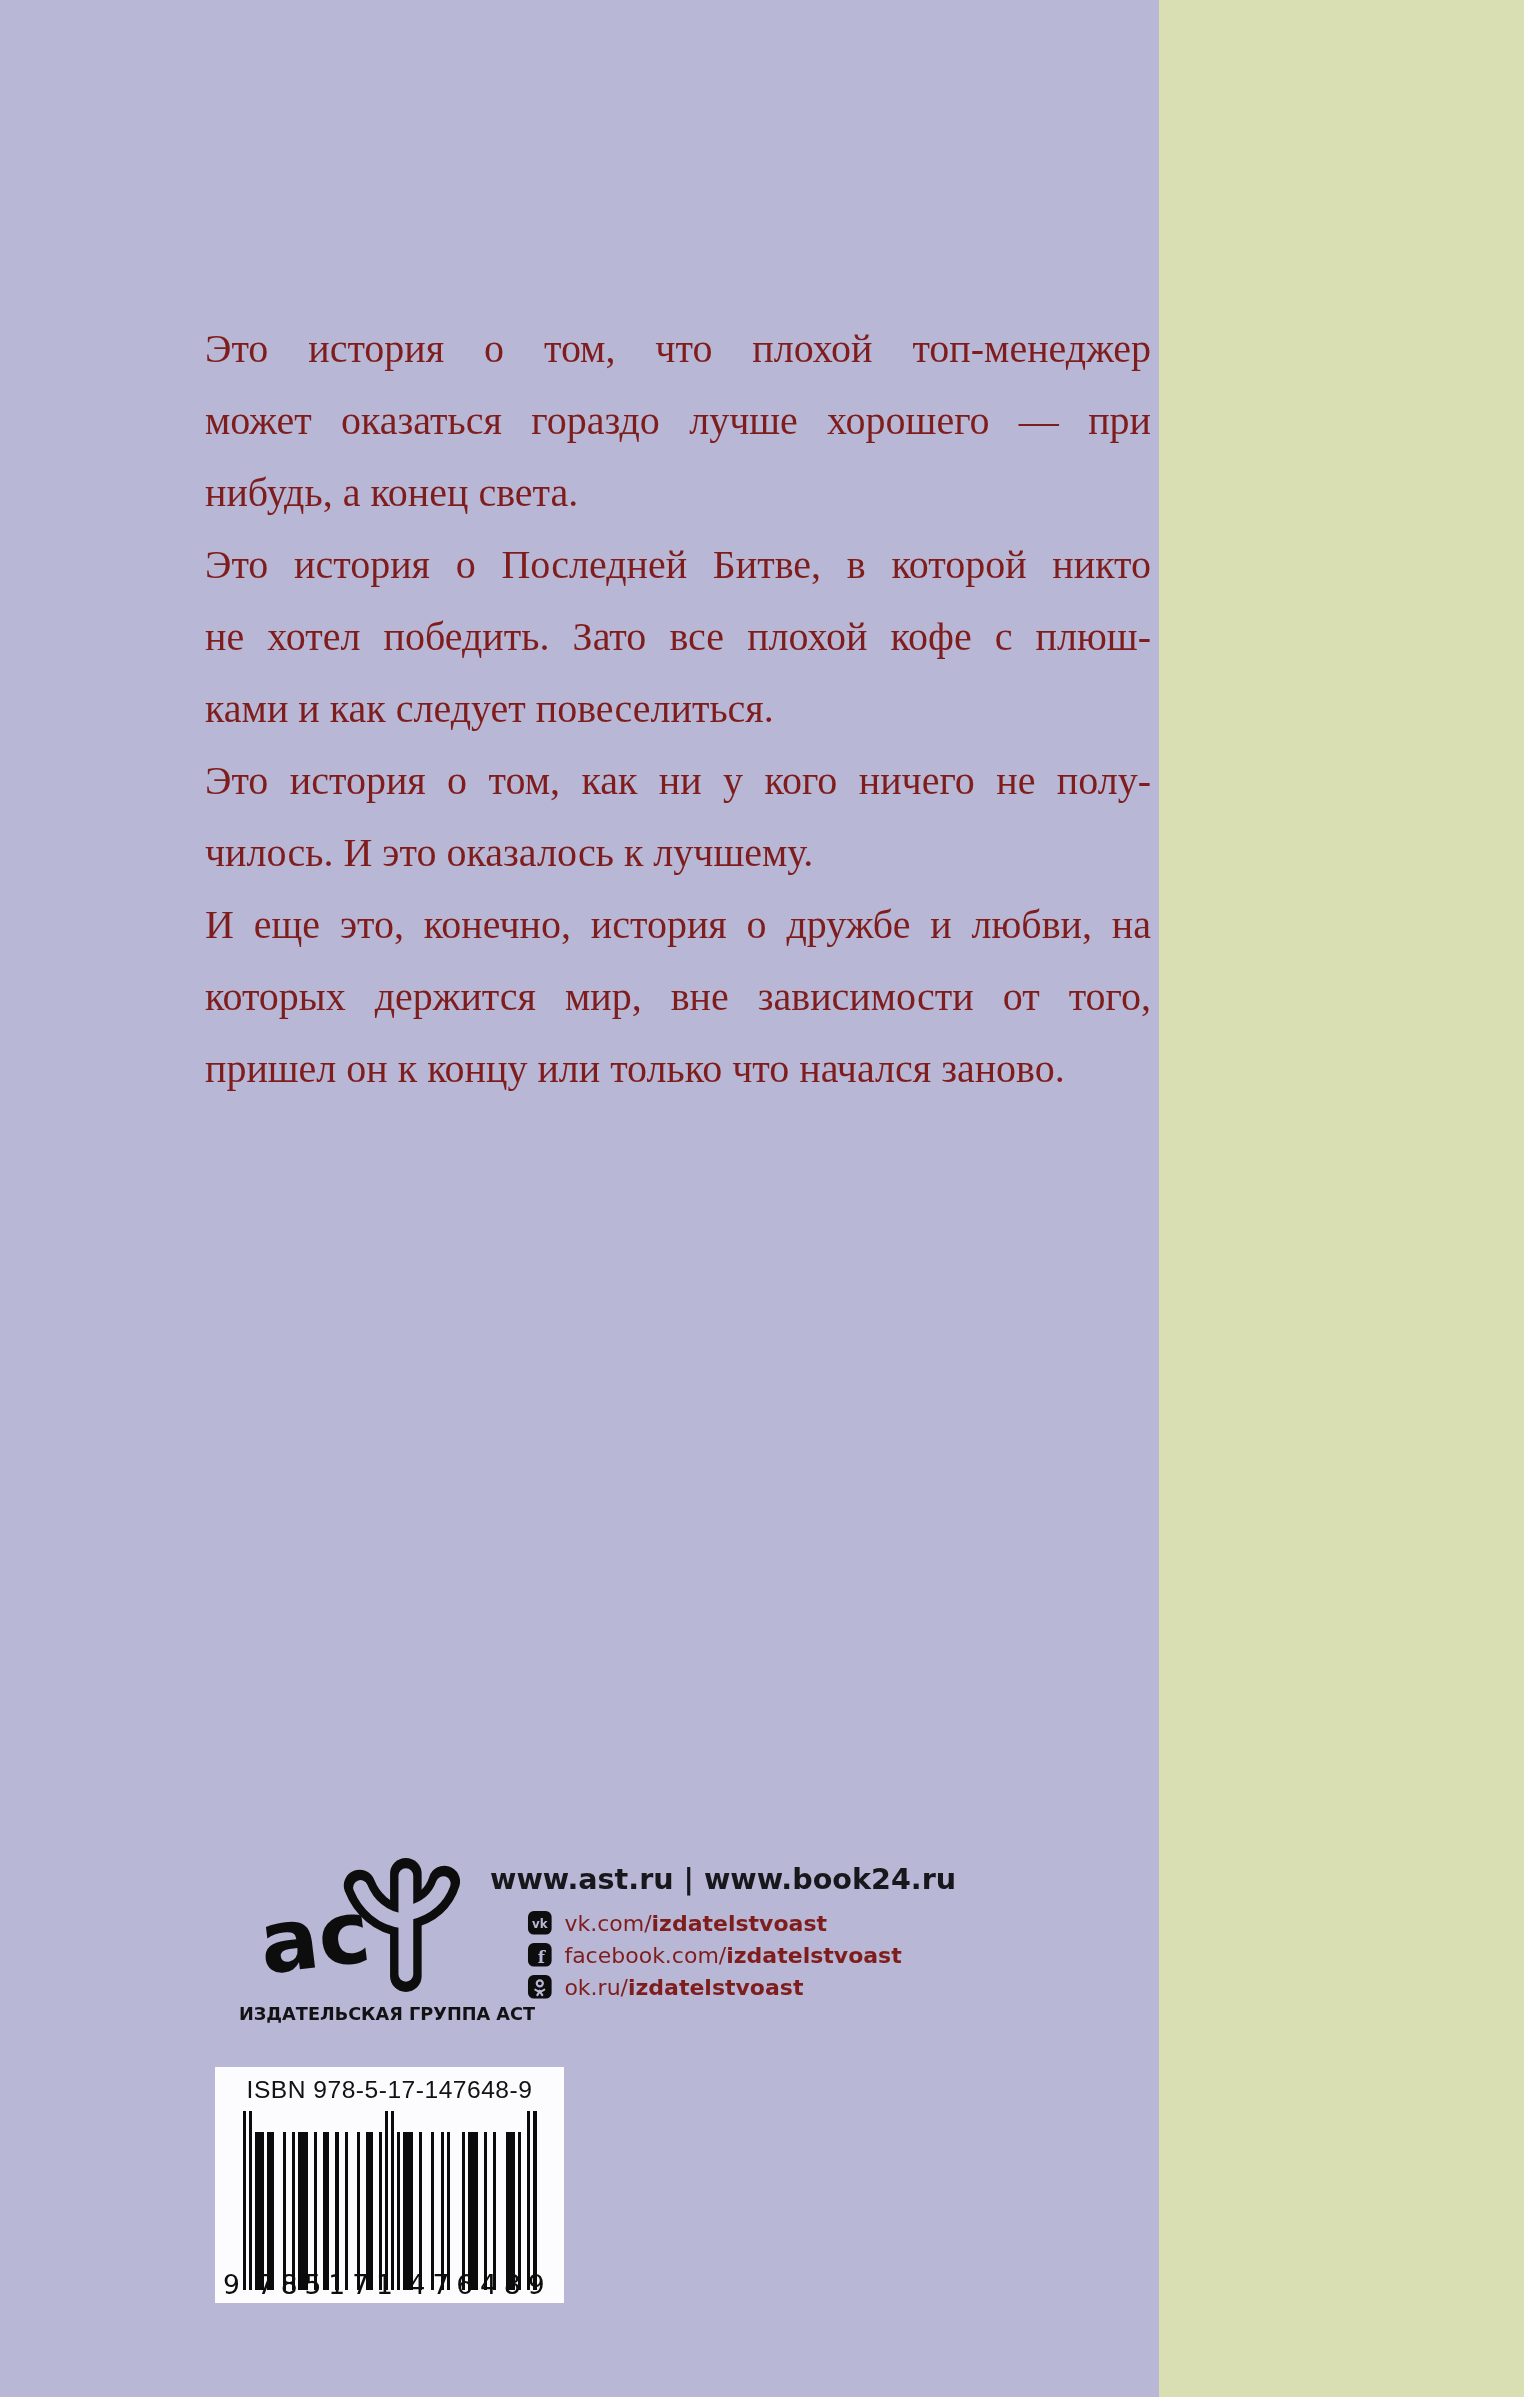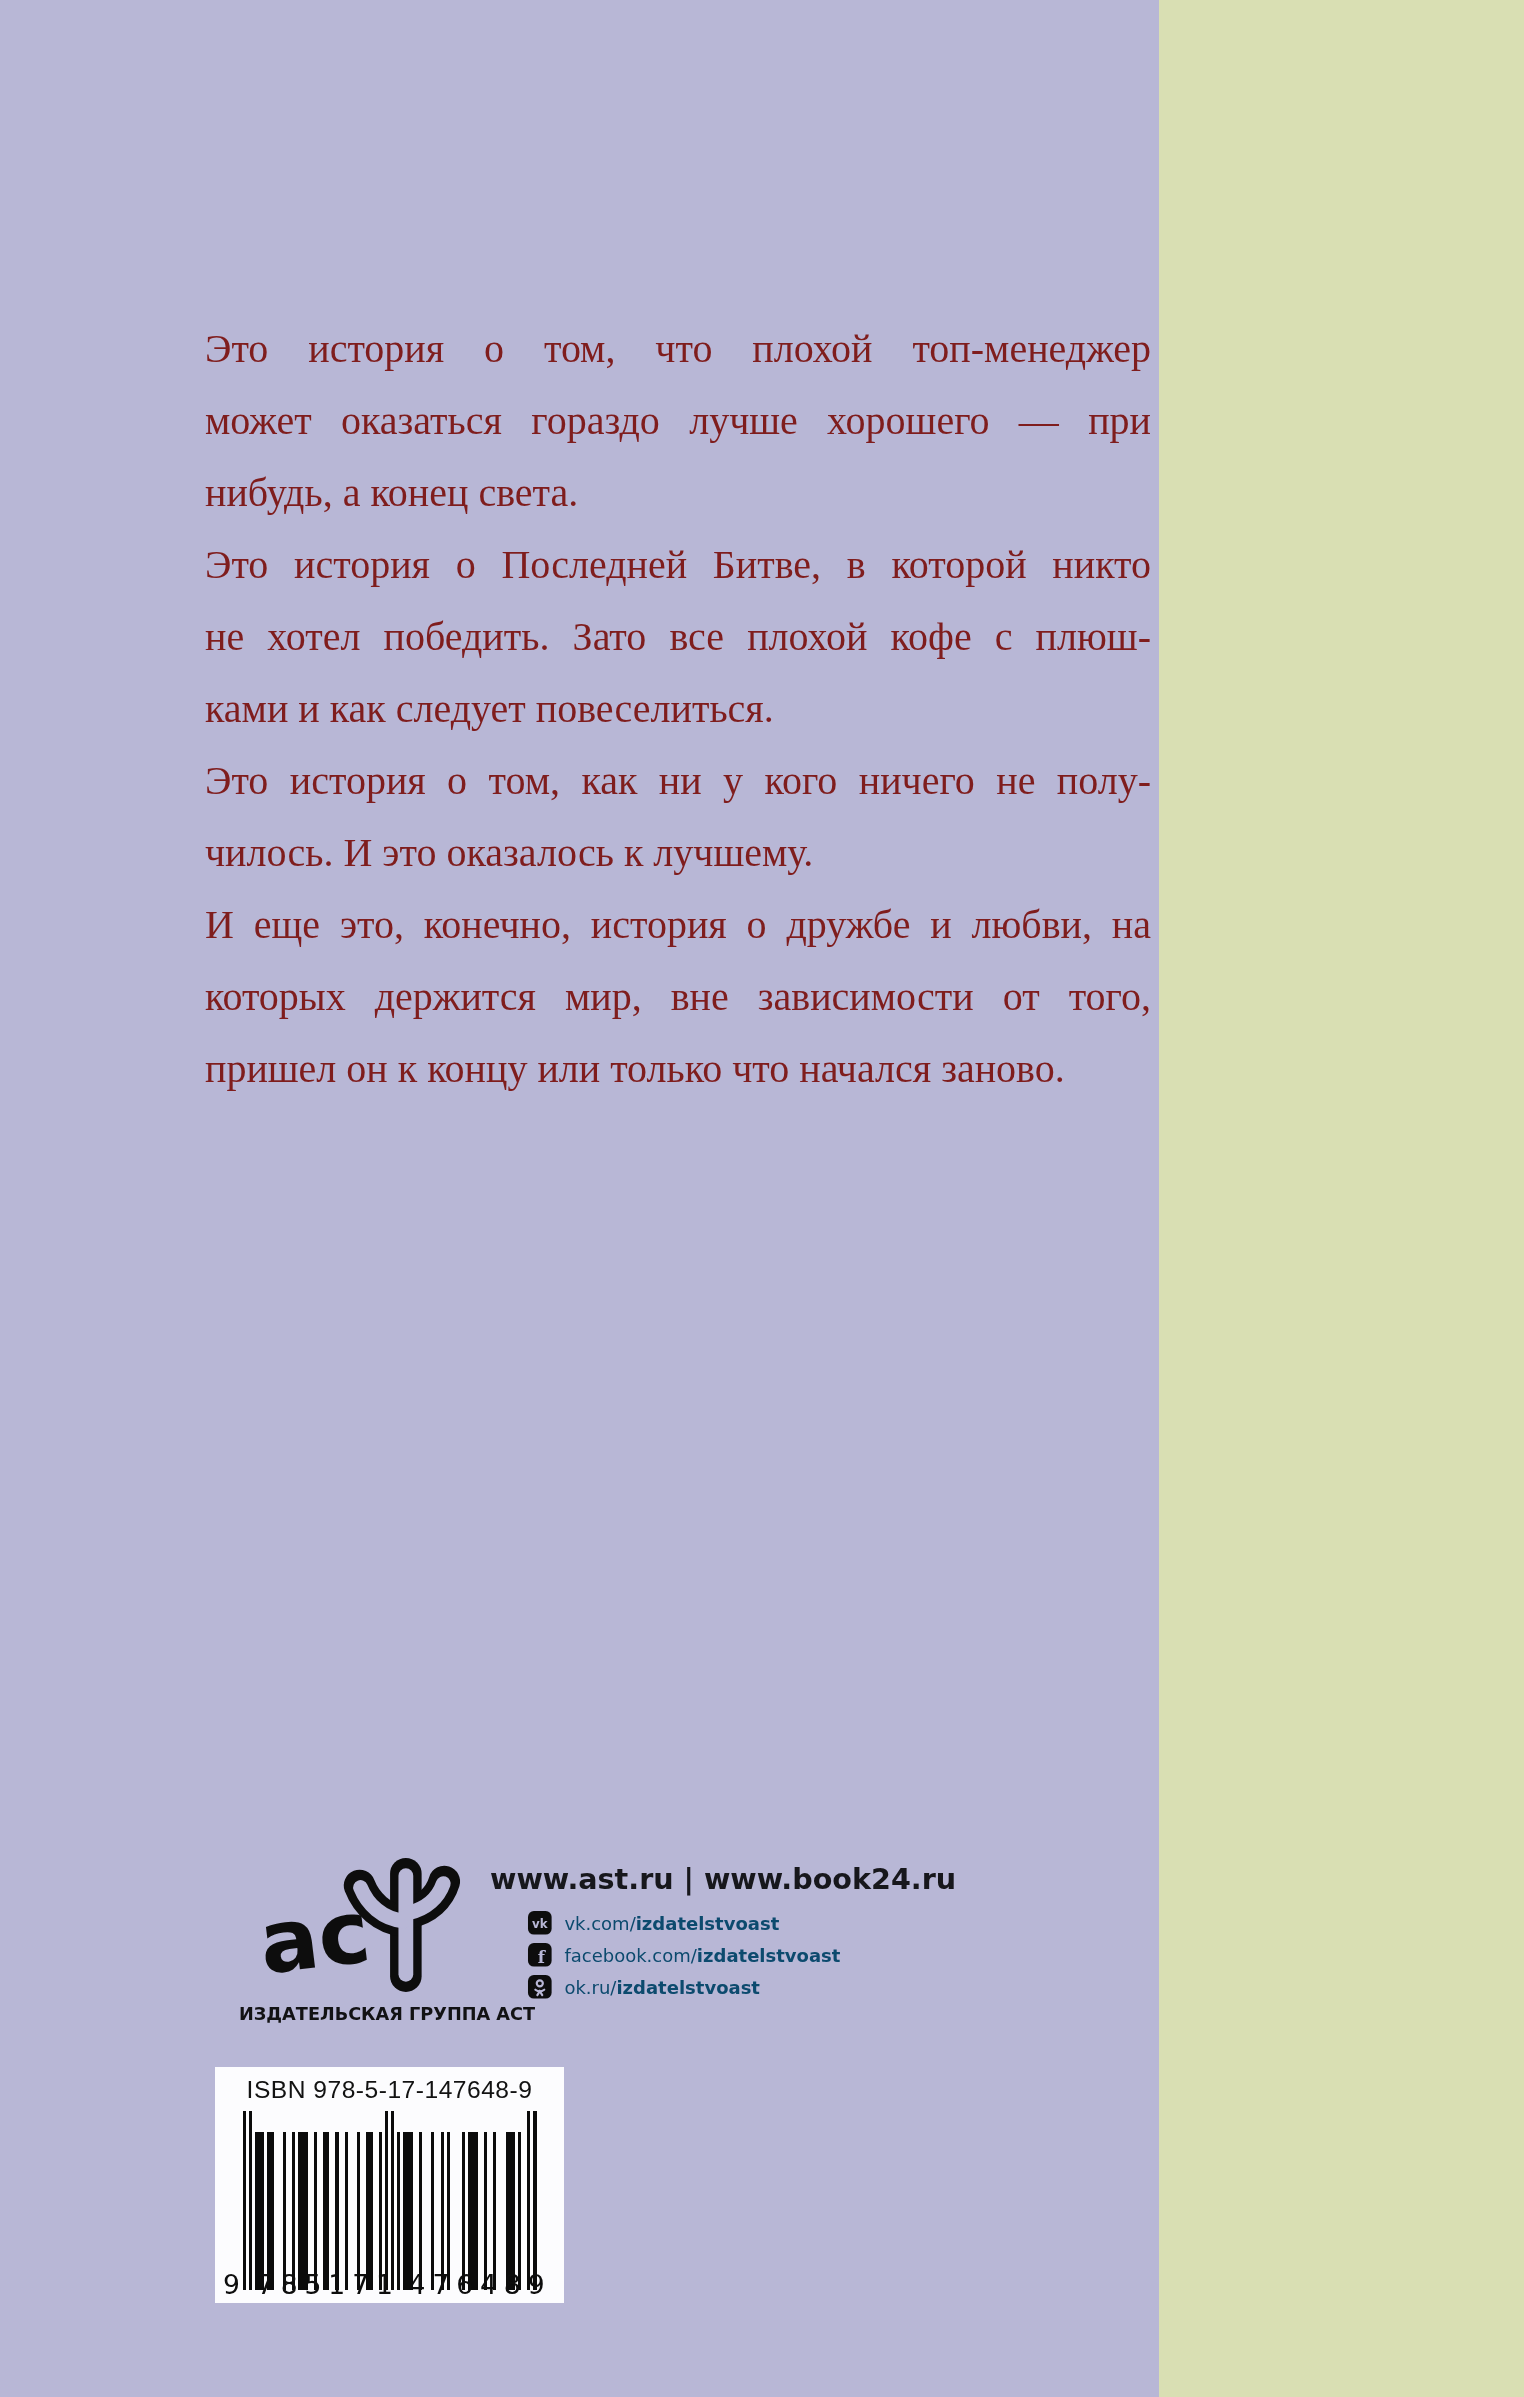--- a/index.html
+++ b/index.html
@@ -37,21 +37,21 @@
   
   .websites {
     position:absolute; left:490px; top:1862px; width:473px;
     font-family:"DejaVu Sans", sans-serif; font-weight:bold;
     font-size:28.6px; color:#17171c;
   }
   .social { position:absolute; left:527px; top:1907px; }
   .social-row { display:flex; align-items:center; height:32px; }
   .social-icon { width:25.6px; height:25.6px; margin-right:11.8px; flex:0 0 25.6px; }
   .social-text {
-    font-family:"DejaVu Sans", sans-serif; font-size:18px; color:#0c4a6e;
+    font-family:"DejaVu Sans", sans-serif; font-size:22px; color:#7f1d1d;
     white-space:nowrap;
   }
   .social-text b { font-weight:700; }
 
   .logo-svg { position:absolute; left:258px; top:1848px; }
   .logo-caption {
     position:absolute; left:239px; top:2004px; width:250px;
     text-align:center; font-family:"DejaVu Sans", sans-serif;
     font-weight:bold; font-size:17.7px; color:#121214; white-space:nowrap;
   }

